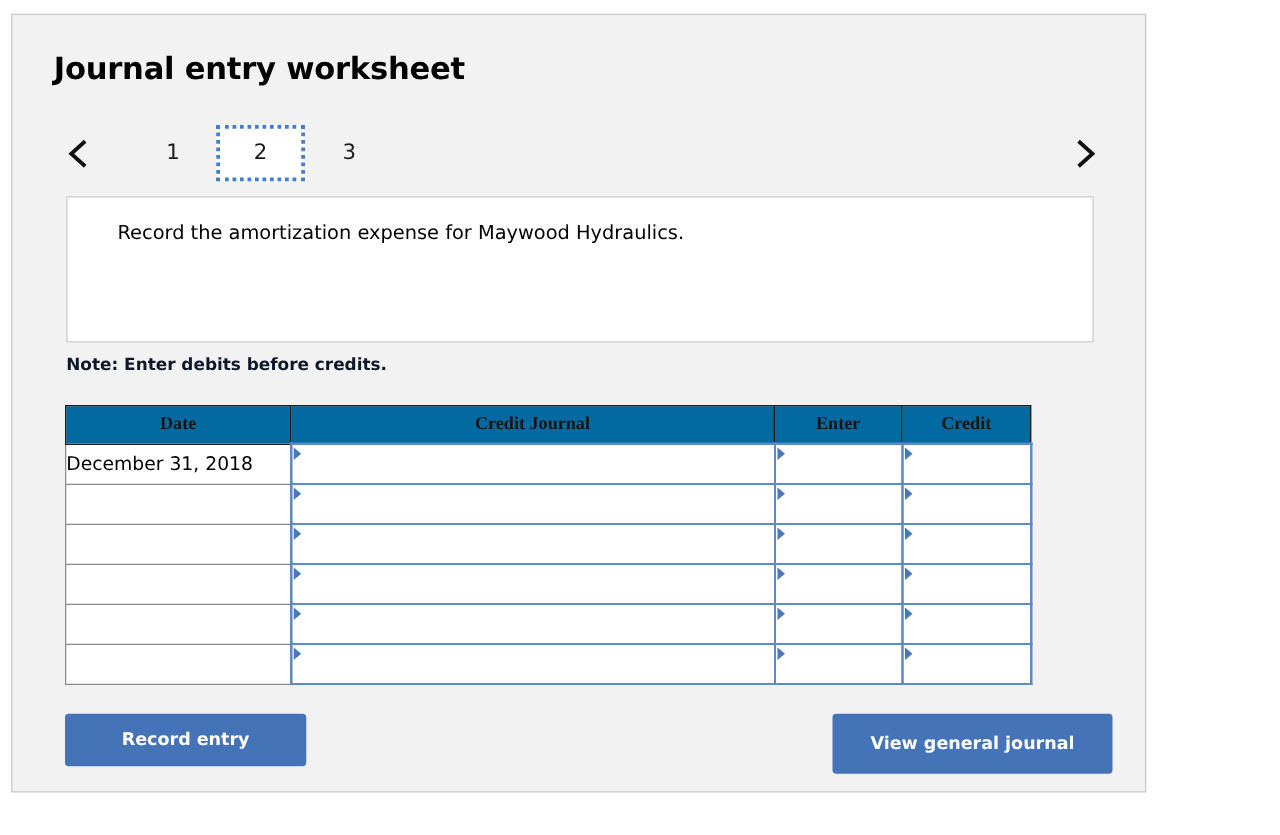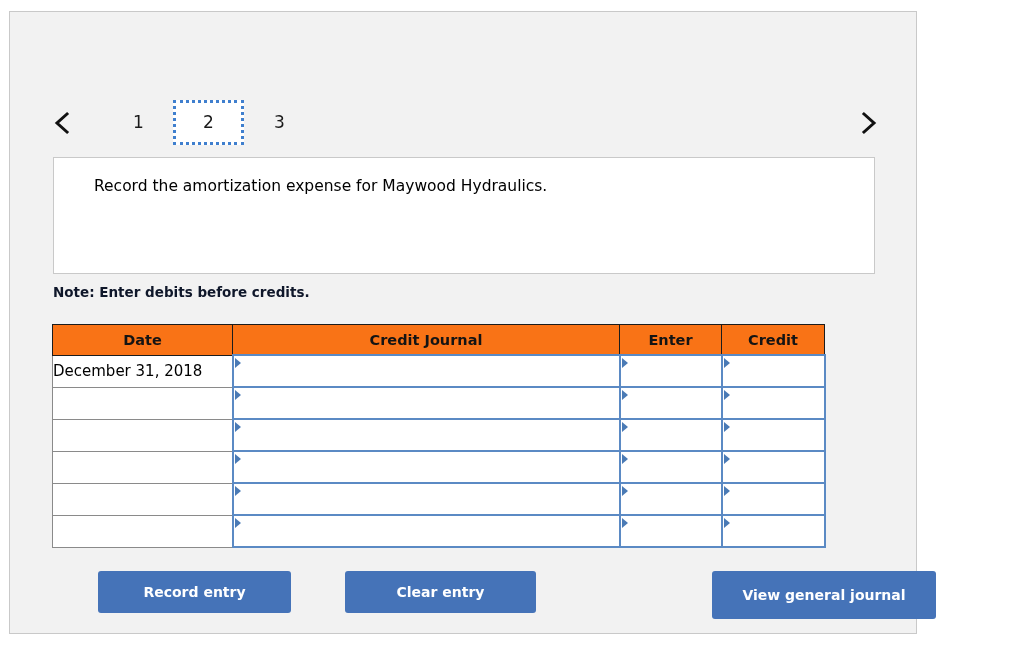--- a/index.html
+++ b/index.html
@@ -120,28 +120,29 @@
   
   .journal-table {
     position: absolute;
     left: 42px;
     top: 312px;
     width: 772px;
     border-collapse: collapse;
     table-layout: fixed;
   }
   .journal-table th {
-    background: #f97316;
+    background: #0369a1;
     border: 1px solid #1c1c1c;
     height: 29px;
     font-size: 14.5px;
     font-weight: bold;
     color: #141414;
     text-align: center;
     padding: 0;
+    font-family: Liberation Serif, serif;
   }
   .journal-table td {
     padding: 0;
     height: 31px;
     vertical-align: middle;
   }
   .col-date   { width: 180px; }
   .col-gj     { width: 387px; }
   .col-debit  { width: 102px; }
   .col-credit { width: 103px; }
@@ -184,31 +185,31 @@
     color: #ffffff;
     border: none;
     border-radius: 3px;
     font-family: "DejaVu Sans", "Liberation Sans", sans-serif;
     font-size: 14px;
     font-weight: bold;
     cursor: pointer;
     padding: 0;
     text-align: center;
     white-space: nowrap;
-    margin-left: 46px;
   }
   .btn-record  { left: 42px;  top: 559px; width: 193px; height: 42px; }
   .btn-clear   { left: 289px; top: 559px; width: 191px; height: 42px; }
   .btn-view    { left: 656px; top: 559px; width: 224px; height: 48px; }
 </style>
 </head>
 <body>
 
 <div class="worksheet-card">
 
+  <div class="worksheet-title">Journal entry worksheet</div>
 
   <div class="pager">
 
     <div class="pager-arrow prev">
       <span>
         <svg width="20" height="28" viewBox="0 0 20 28">
           <polyline points="15,5 5,14 15,23" fill="none" stroke="#111111" stroke-width="3" stroke-linecap="square" stroke-linejoin="miter"></polyline>
         </svg>
       </span>
     </div>
@@ -323,16 +324,15 @@
             <span class="tri"></span>
           </td>
         <td class="cell-input">
             <span class="tri"></span>
           </td>
       </tr>
     </tbody>
   </table>
 
   <button class="btn btn-record">Record entry</button>
-  <button class="btn btn-clear">Clear entry</button>
   <button class="btn btn-view">View general journal</button>
 
 </div>
 
 </body></html>

